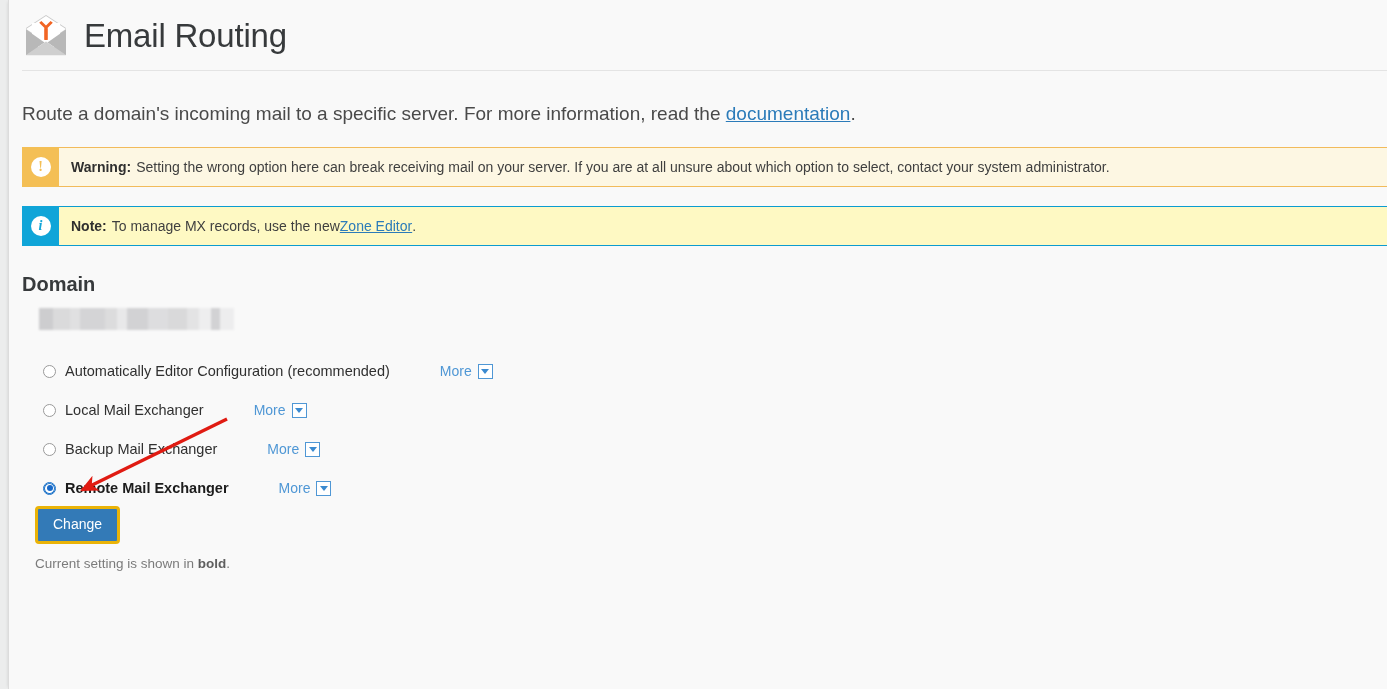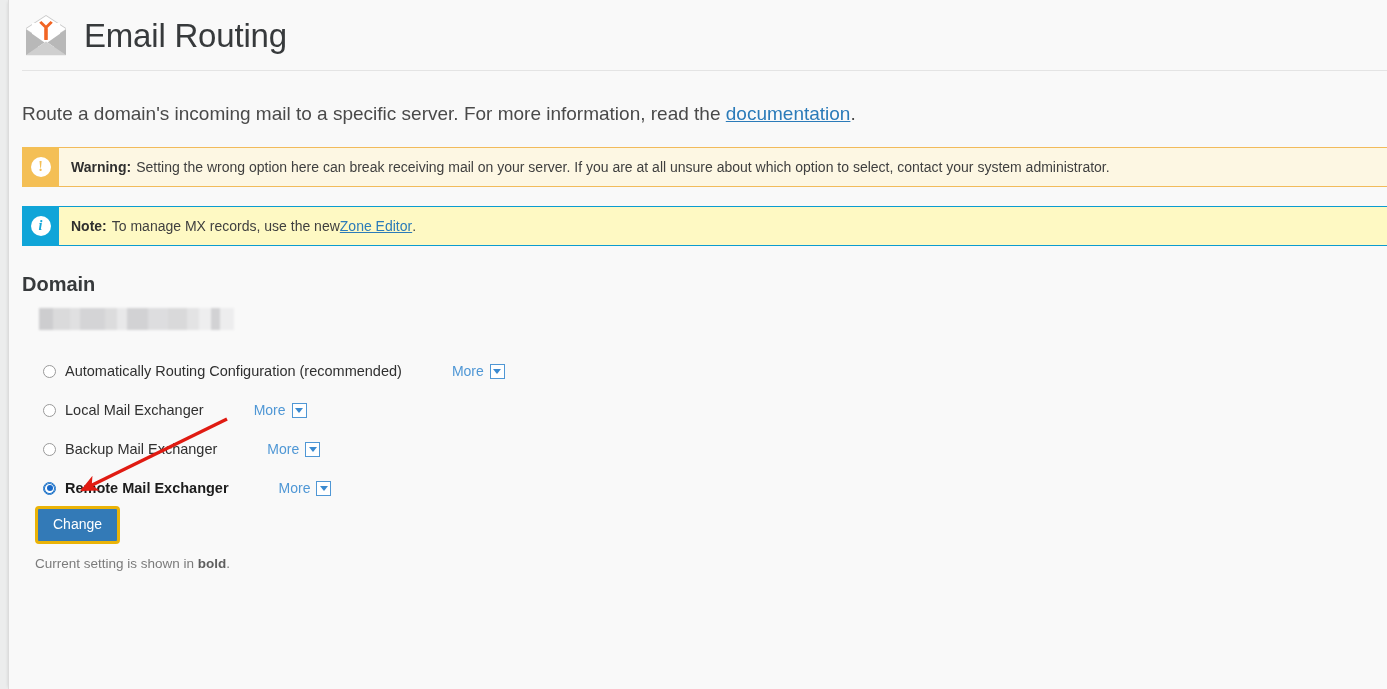--- a/index.html
+++ b/index.html
@@ -337,21 +337,21 @@
         <div class="blurred-value"></div>
       </div>
     </div>
 
     <div class="section" id="routing-section">
 
       <div class="radio-list">
 
         <div class="radio-row">
           <span class="radio"></span>
-          <span class="radio-label">Automatically Routing Configuration (recommended)</span>
+          <span class="radio-label">Automatically Editor Configuration (recommended)</span>
           <span class="more-wrap">
             <a class="more-link" href="#">More</a>
             <span class="caret-box">
                 <i></i>
               </span>
           </span>
         </div>
 
         <div class="radio-row">
           <span class="radio"></span>

